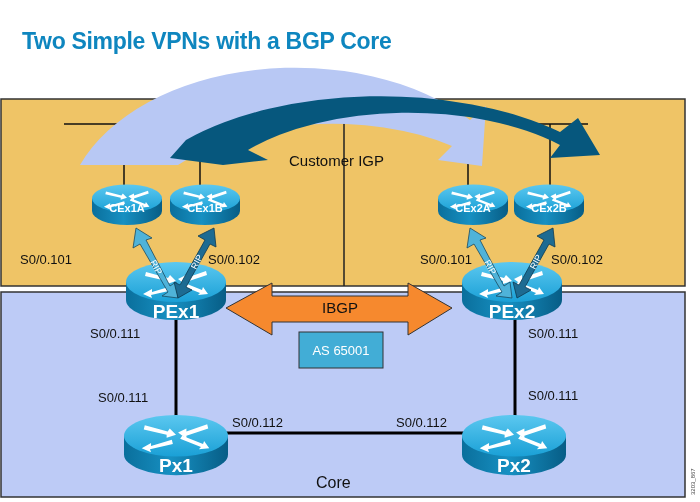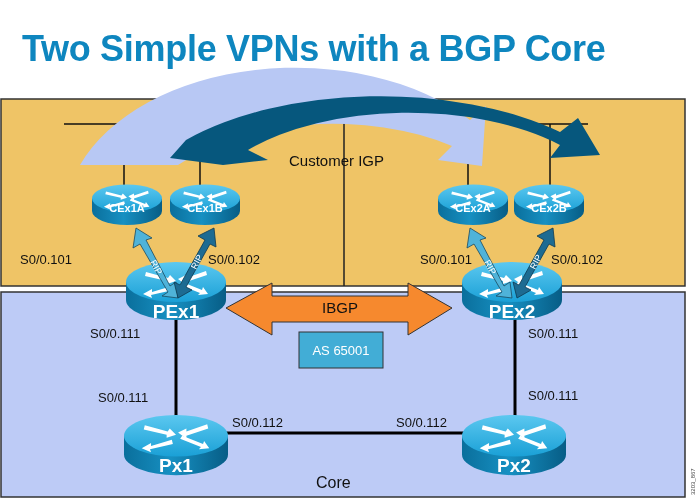--- a/index.html
+++ b/index.html
@@ -1,17 +1,17 @@
 <!DOCTYPE html>
 <html><head>
 <meta charset="utf-8">
 <style>
   html, body { margin:0; padding:0; background:#ffffff; }
   body { width:700px; height:502px; position:relative; overflow:hidden; font-family:"Liberation Sans", sans-serif; }
-  .title { position:absolute; left:22px; top:28px; font-size:36px; font-weight:bold; color:#0e86bf; letter-spacing:-0.3px; }
+  .title { position:absolute; left:22px; top:28px; font-size:23px; font-weight:bold; color:#0e86bf; letter-spacing:-0.3px; }
   svg { position:absolute; left:0; top:0; }
   .lbl { font-family:"Liberation Sans", sans-serif; font-size:13px; fill:#111; }
   .rname { font-family:"Liberation Sans", sans-serif; font-weight:bold; fill:#ffffff; }
   .id { font-family:"Liberation Sans", sans-serif; font-size:6px; fill:#444; }
 </style>
 </head>
 <body>
 
 <div class="title">Two Simple VPNs with a BGP Core</div>
 

